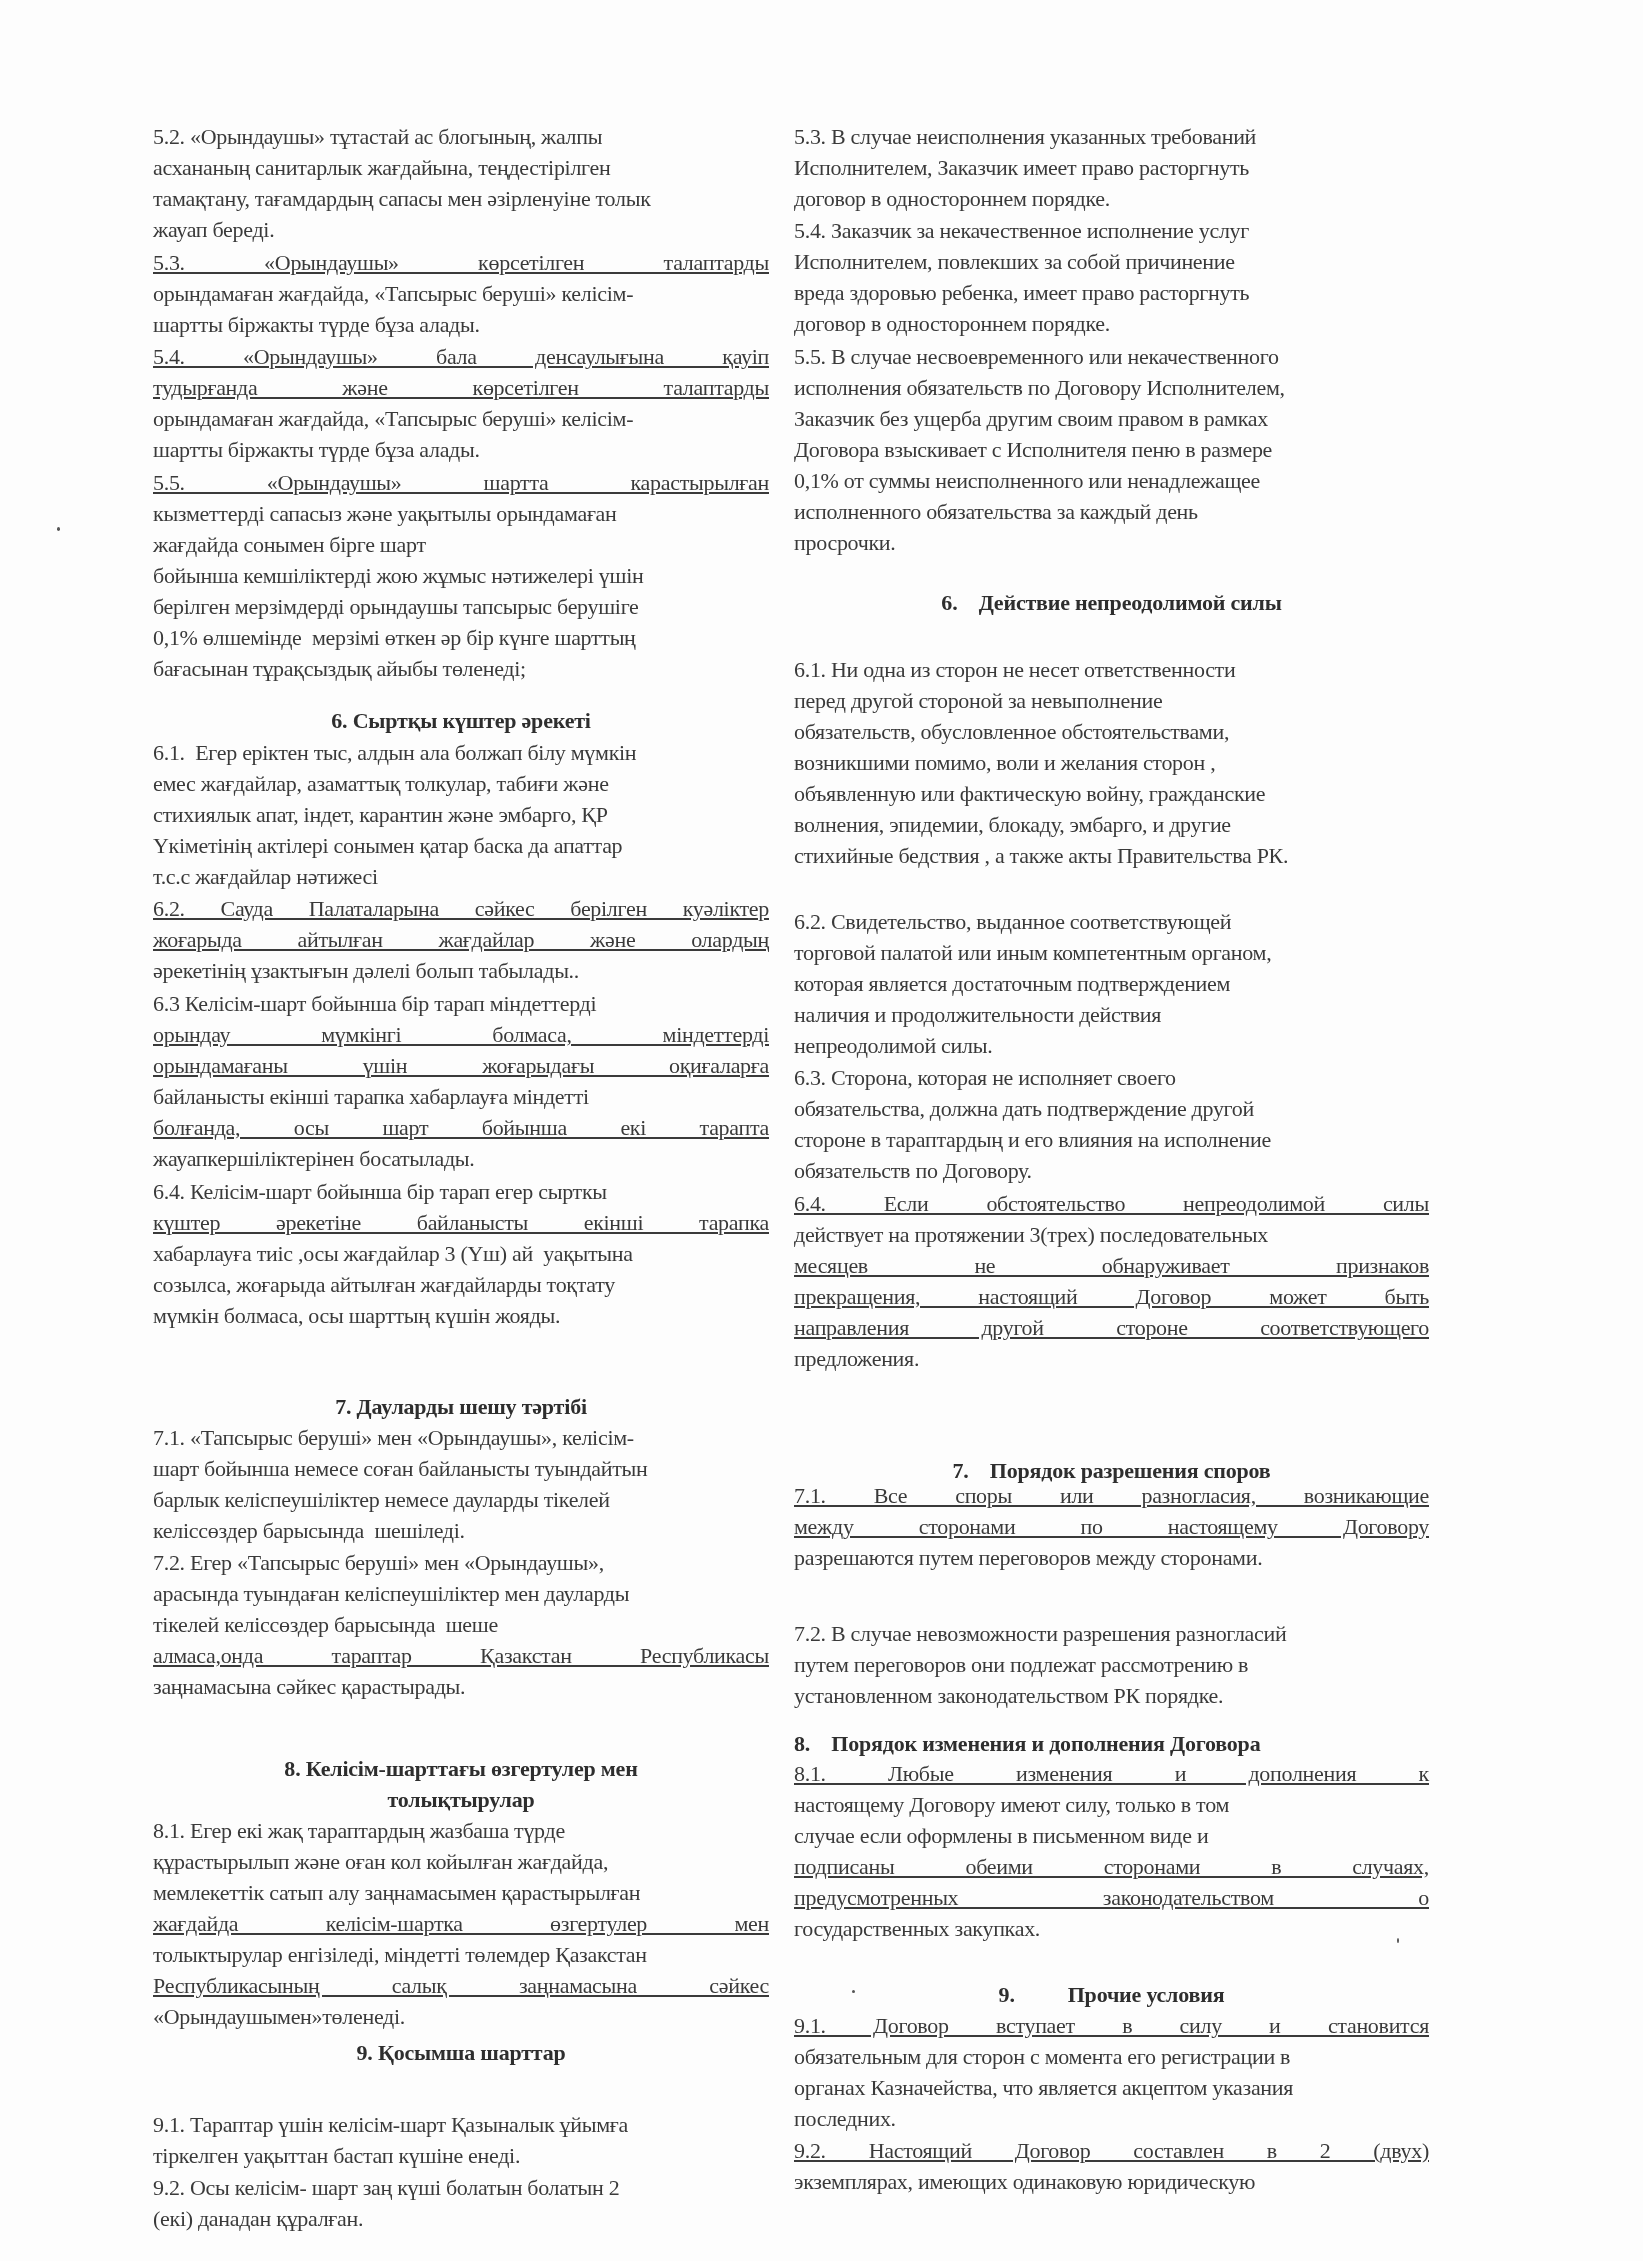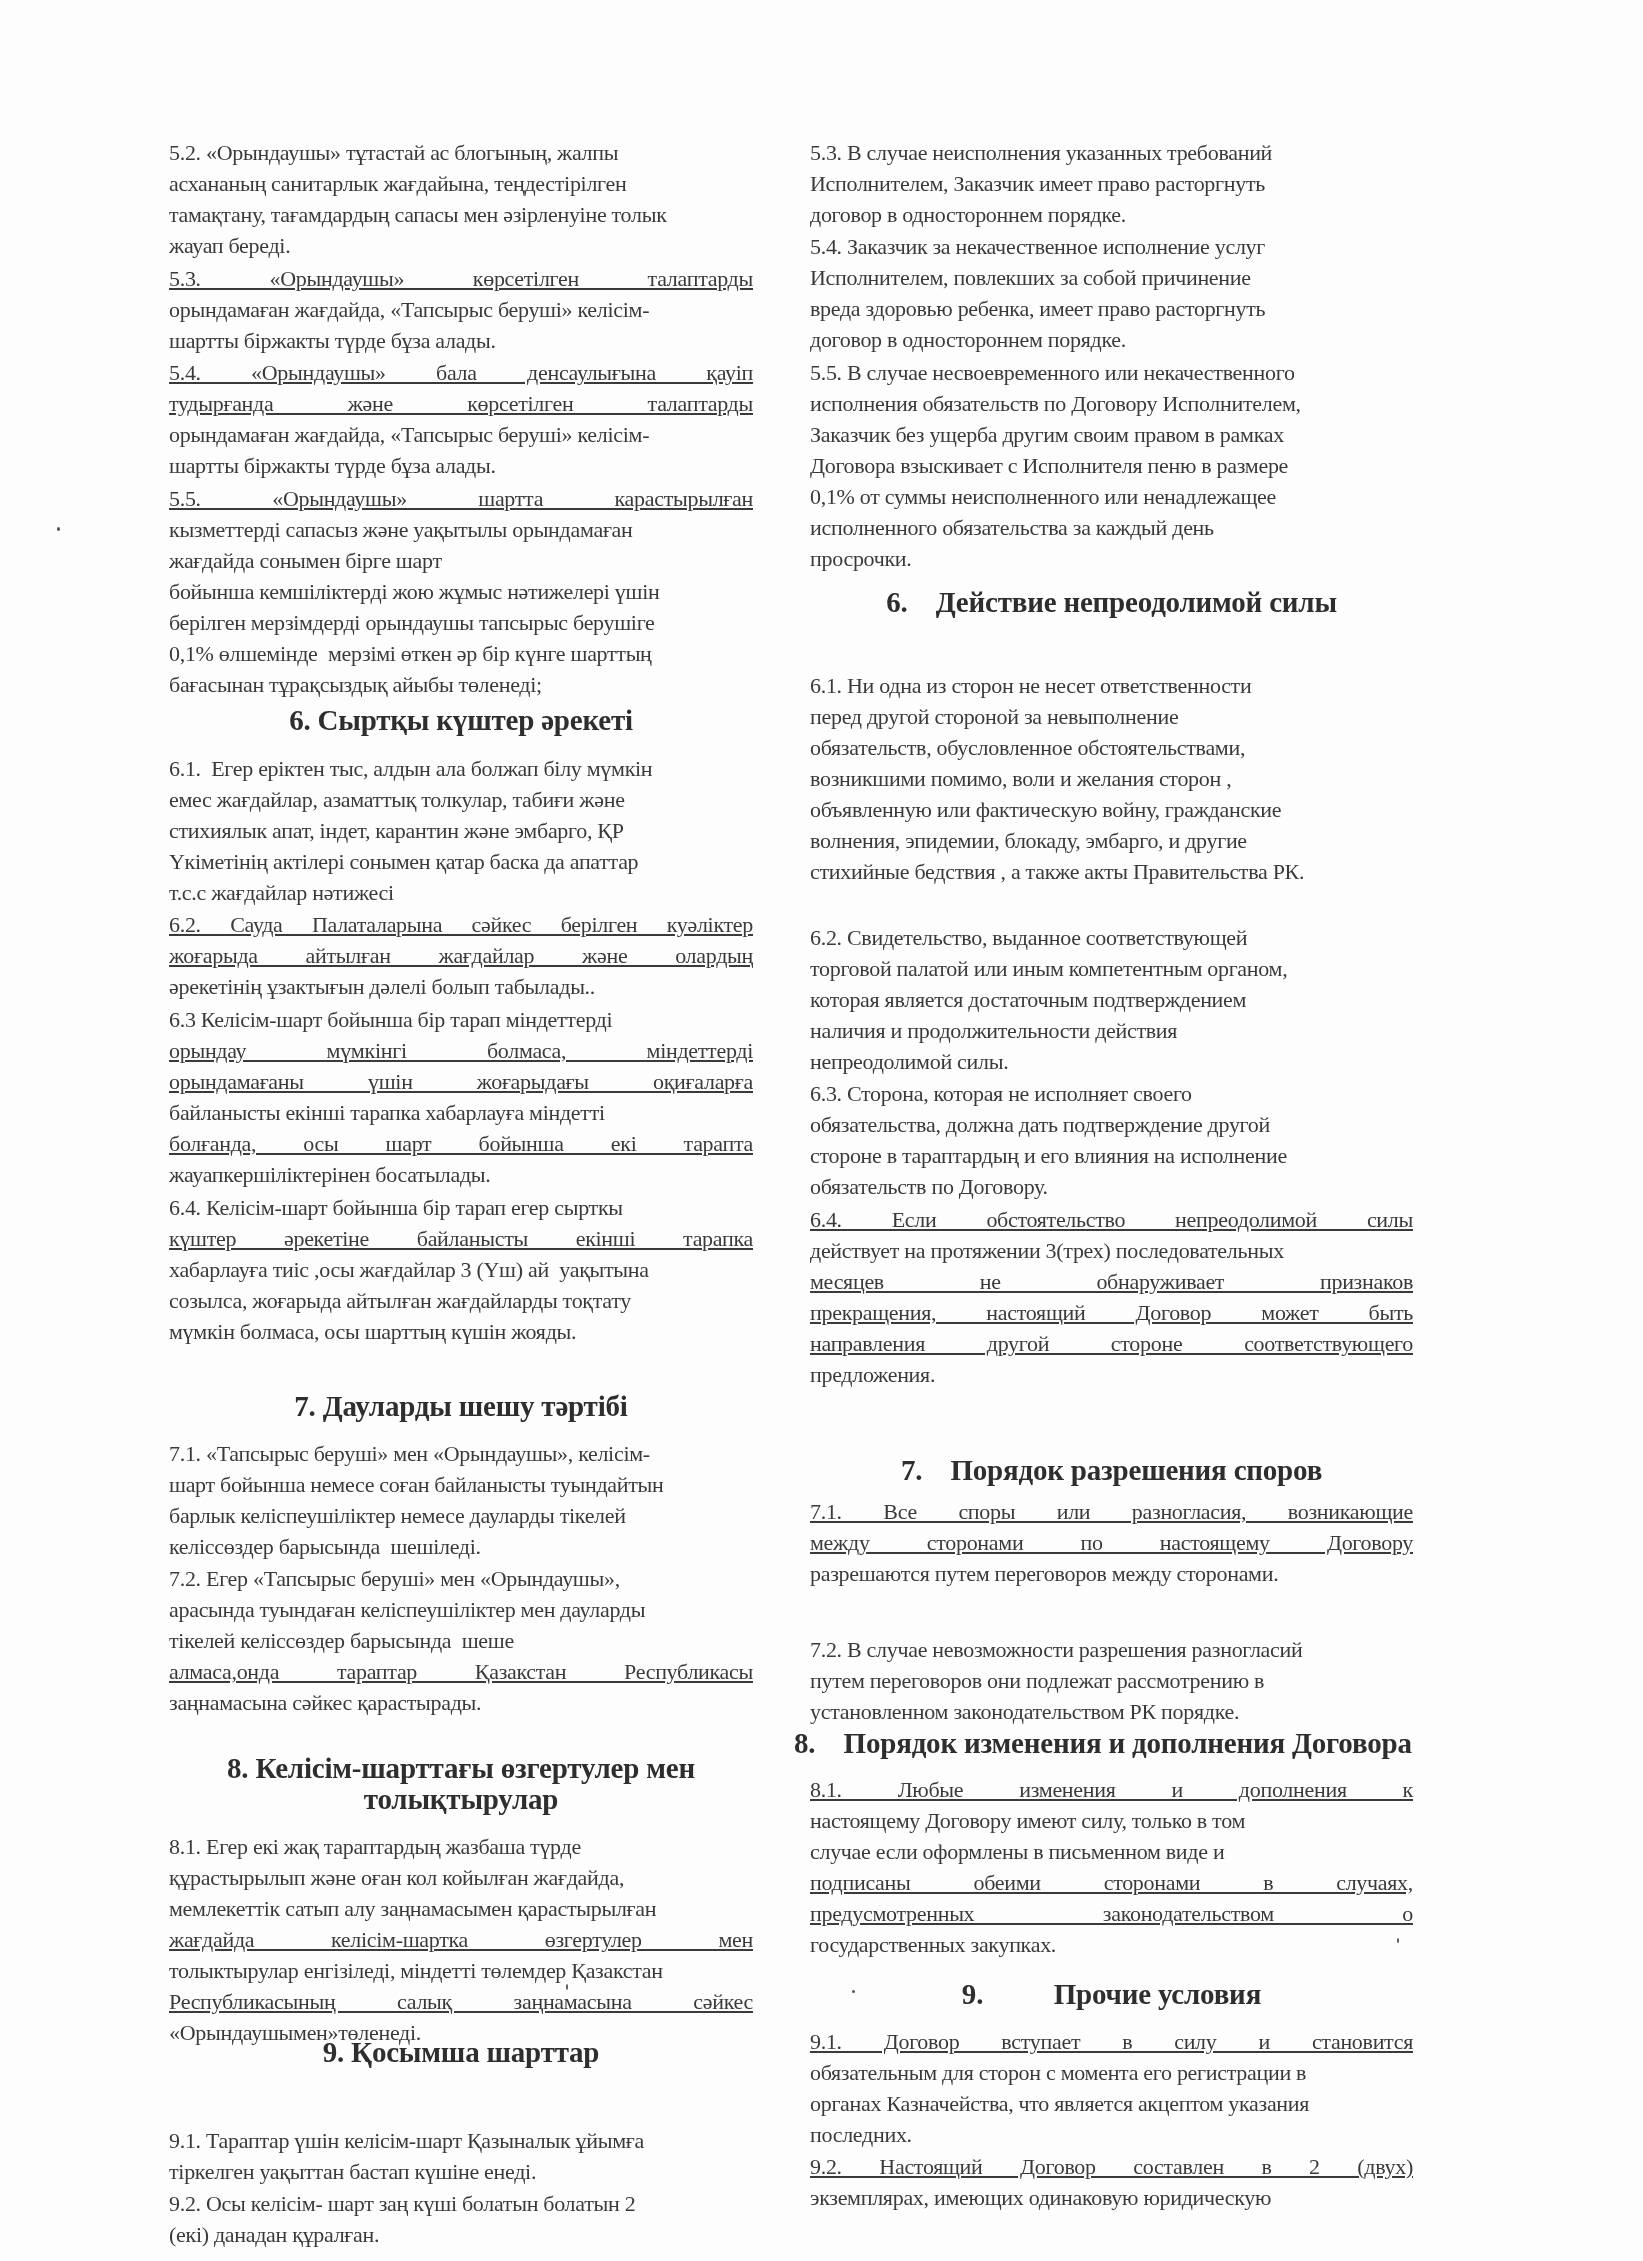--- a/index.html
+++ b/index.html
@@ -8,28 +8,28 @@
     position: absolute; left: 0; top: 0; width: 1644px; height: 2261px;
     background: #fdfdfd;
     font-family: "Liberation Serif", "DejaVu Serif", serif;
     color: #3a3a3a;
   }
   .col { position: absolute; top: 0; }
   .col-left { left: 153px; width: 616px; }
   .col-right { left: 794px; width: 635px; }
   .blk { position: absolute; left: 0; right: 0; }
   .p {
-    font-size: 22px; line-height: 31px; margin: 16px;
+    font-size: 22px; line-height: 31px; margin: 0;
     text-align: justify; text-align-last: left;
     letter-spacing: -0.3px;
   }
   .line { display: block; white-space: pre; }
   .jline { display: block; text-align: justify; text-align-last: justify; text-decoration: underline; }
   .h {
-    font-size: 29px; line-height: 31px; font-weight: bold; margin: 0;
+    font-size: 22px; line-height: 31px; font-weight: bold; margin: 0;
     text-align: center; color: #2e2e2e; letter-spacing: -0.2px;
   }
   .h-left { text-align: left; }
   .speck { position: absolute; border-radius: 50%; background: #555; }
 </style>
 </head>
 <body>
 
 <div class="page">
 

